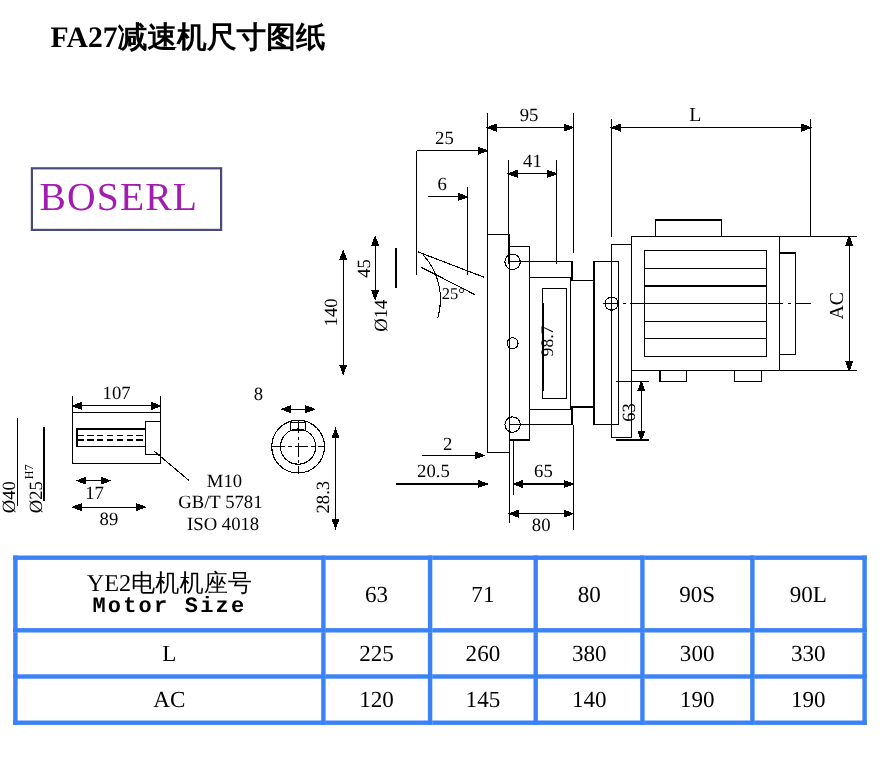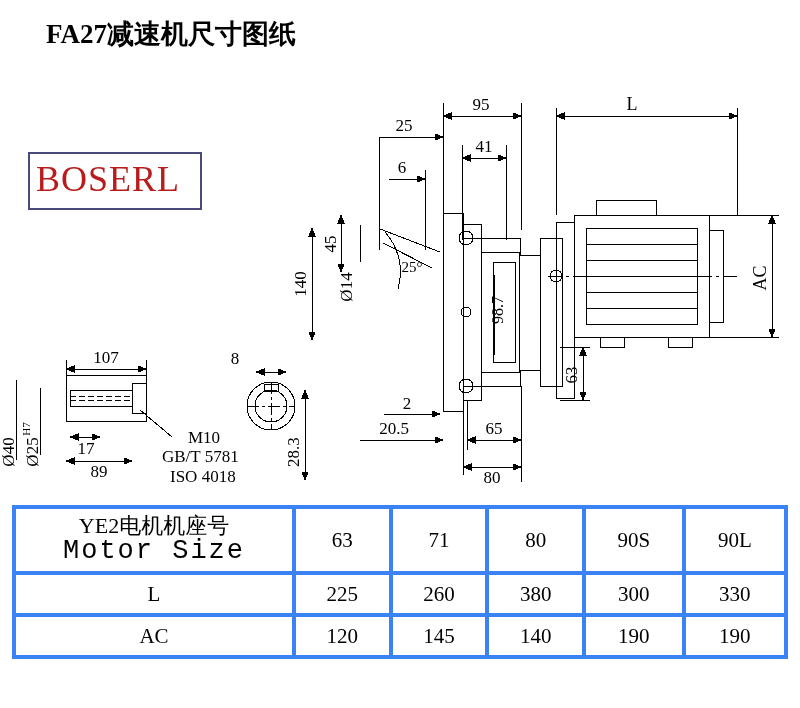--- a/index.html
+++ b/index.html
@@ -25,21 +25,21 @@
     left:28px; top:152px;
     width:174px; height:58px;
     border:2px solid #4a4a7a;
     box-sizing:border-box;
   }
   .logo-text{
     position:absolute;
     left:36px; top:158px;
     font-size:36px;
     font-family:"Liberation Serif", serif;
-    color:#b91c1c;
+    color:#a21caf;
     letter-spacing:1px;
     font-weight:400;
   }
   
   svg.draw{
     position:absolute;
     left:0; top:0;
     width:800px; height:708px;
   }
   
@@ -63,24 +63,25 @@
   .spec-table tr.header td{
     height:62px;
   }
   .hdr-cn{
     display:block;
     font-size:22px;
     line-height:1.05;
   }
   .hdr-en{
     display:block;
-    font-size:27px;
+    font-size:20px;
     letter-spacing:2px;
     line-height:1.05;
     font-family:"Liberation Mono", monospace;
+    font-weight:bold;
   }
   .num{font-family:"Liberation Serif", serif;}
 </style>
 </head>
 <body>
 
 <div class="title">FA27减速机尺寸图纸</div>
 
 <div class="logo-box"></div>
 <div class="logo-text">BOSERL</div>

